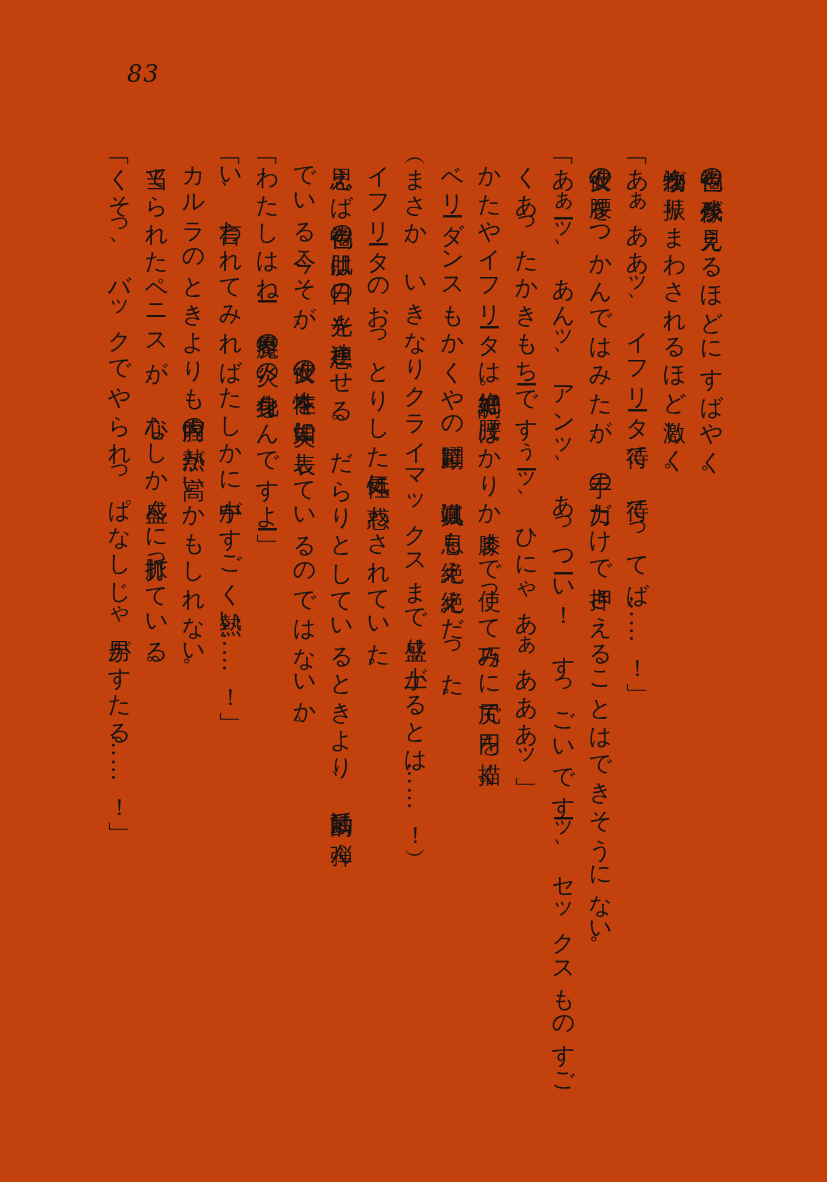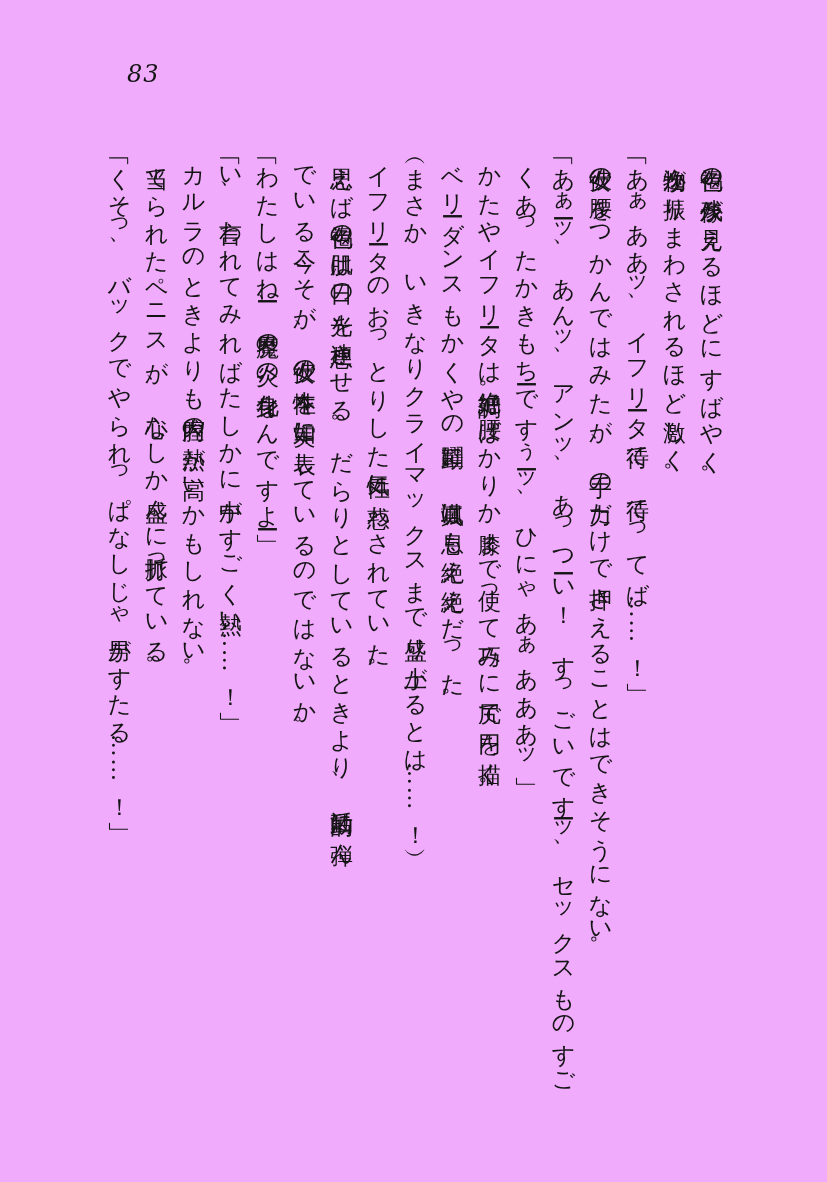--- a/index.html
+++ b/index.html
@@ -7,21 +7,21 @@
     padding: 0;
     width: 827px;
     height: 1182px;
     background: #ffffff;
     overflow: hidden;
   }
   .page {
     position: relative;
     width: 827px;
     height: 1182px;
-    background: #f0abfc;
+    background: #c2410c;
     font-family: "DejaVu Serif", "Liberation Serif", serif;
     color: #141414;
   }
   .page-number {
     position: absolute;
     left: 127px;
     top: 60px;
     font-size: 24px;
     font-style: italic;
     color: #141414;

